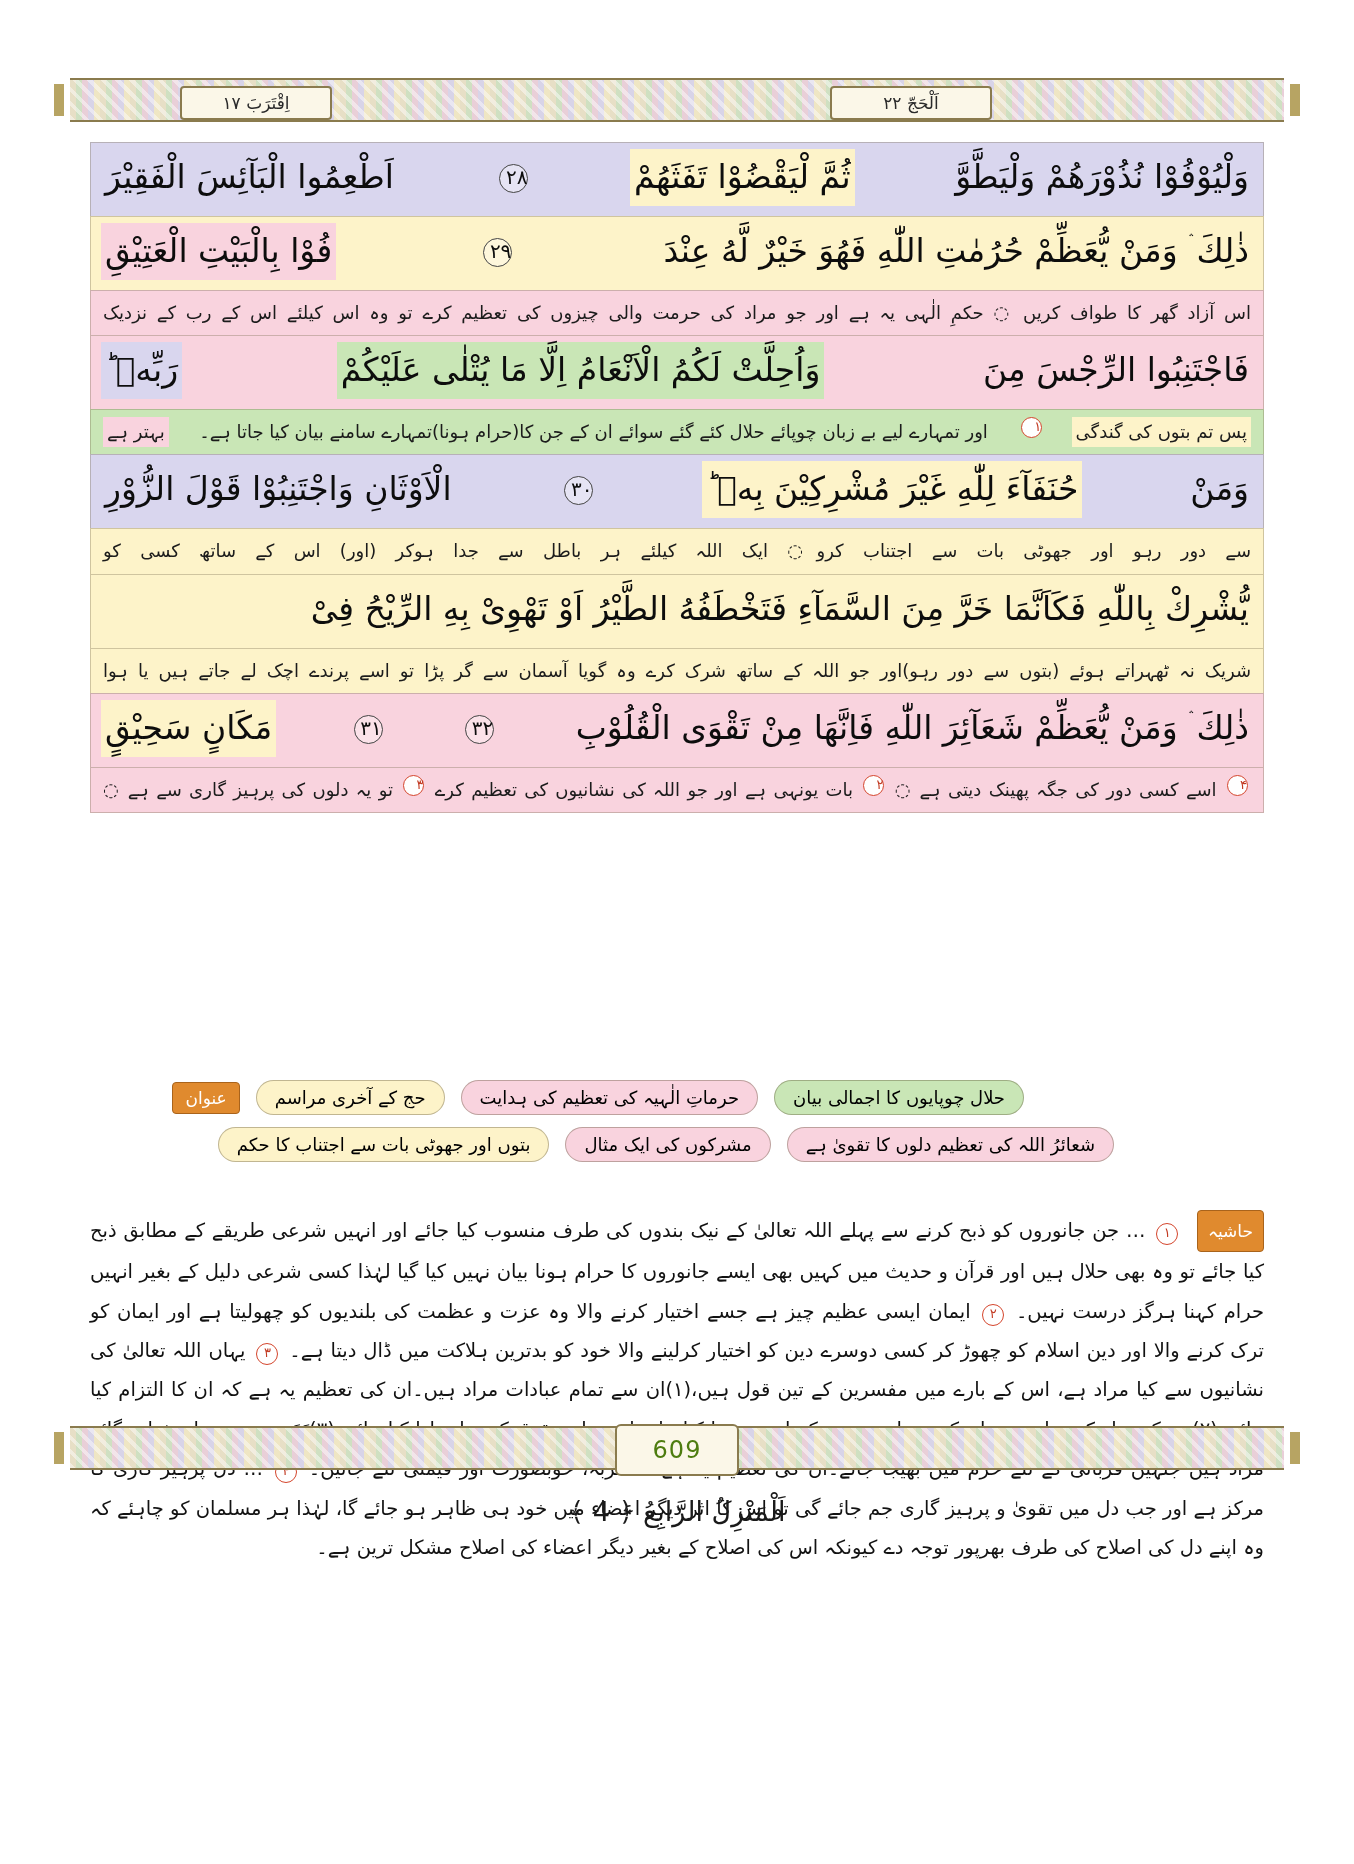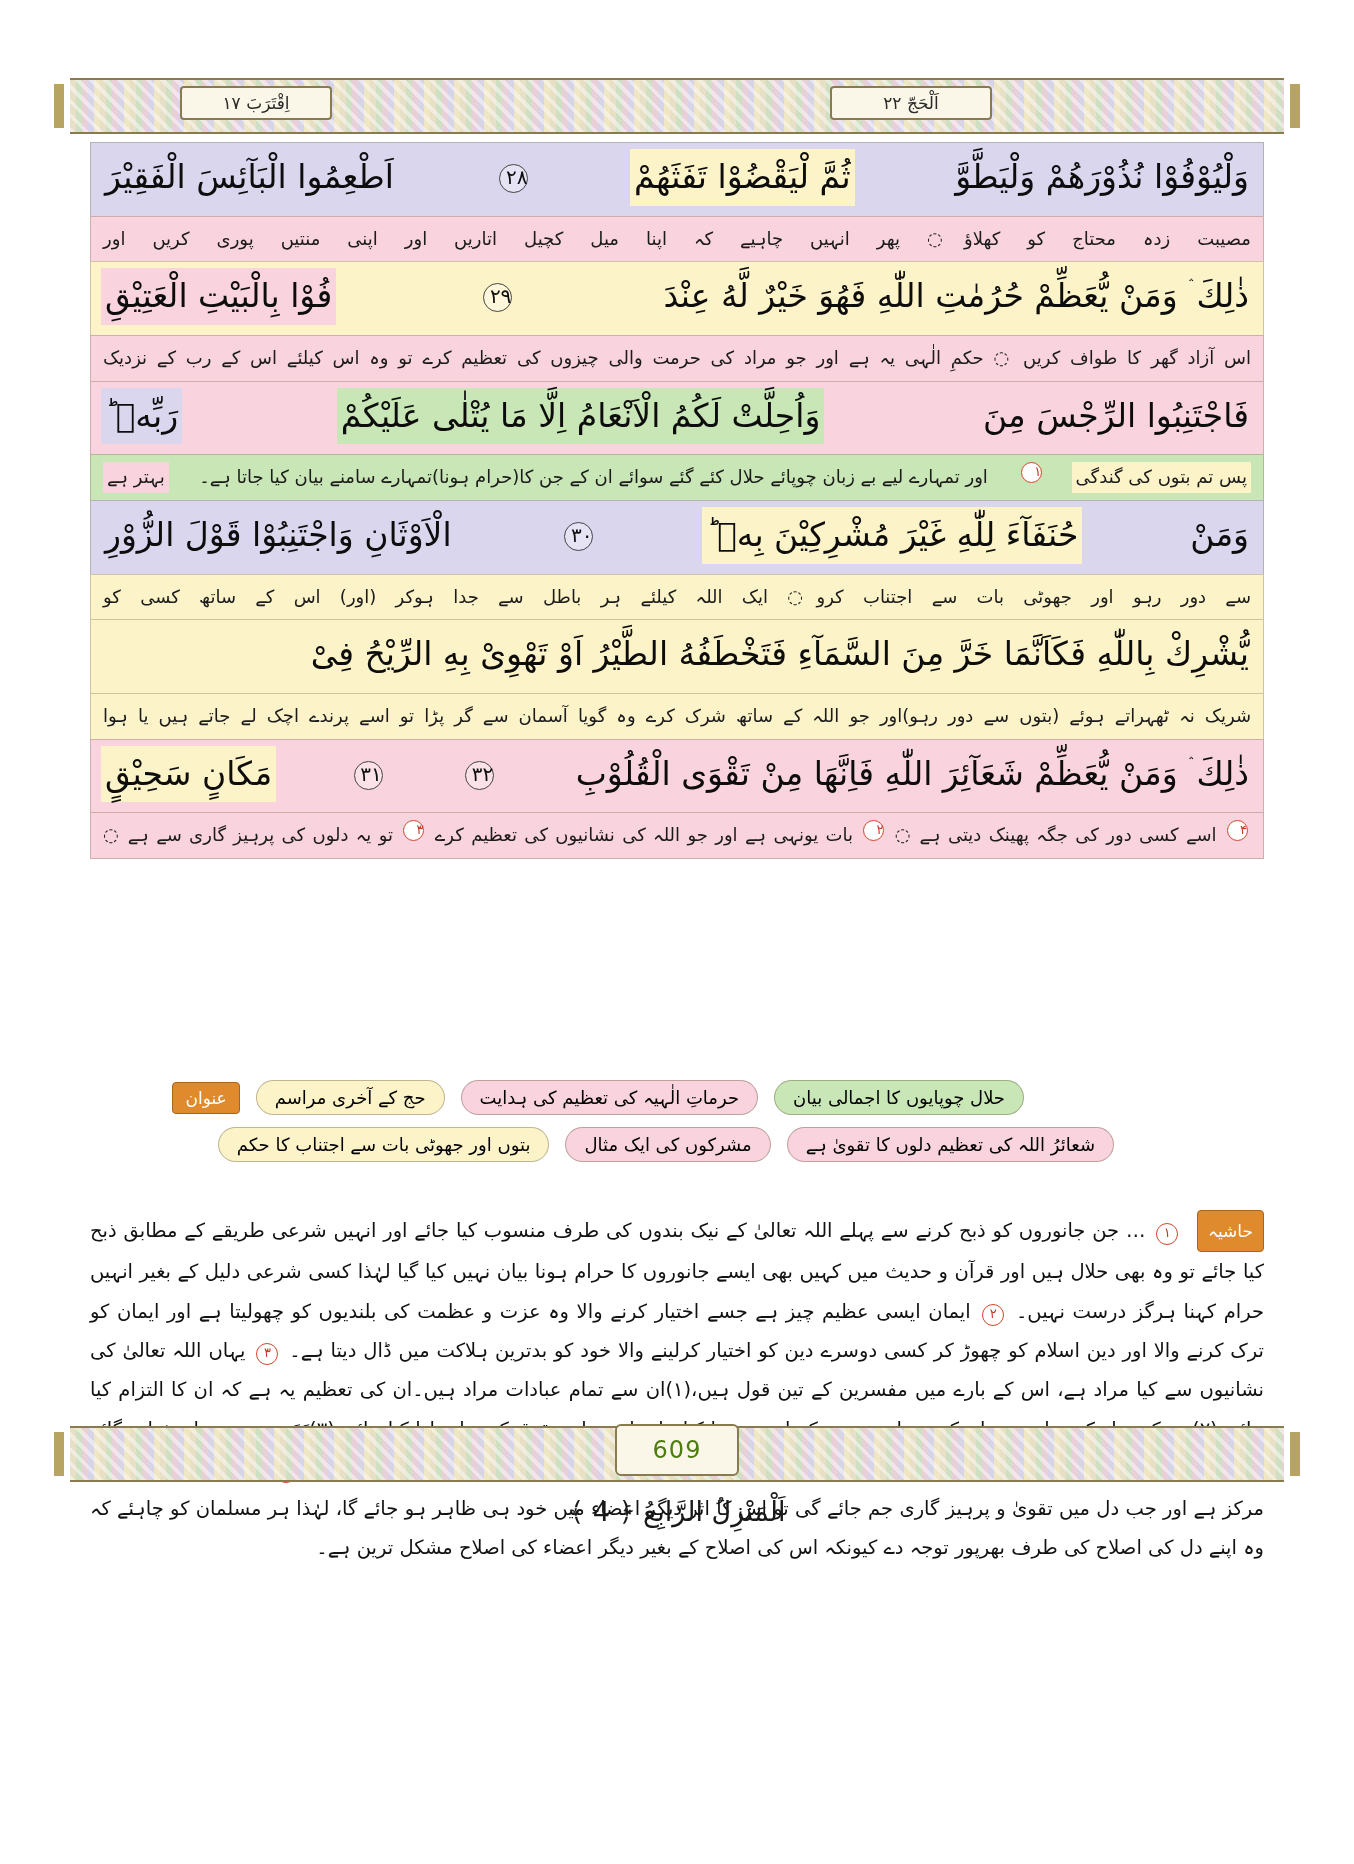--- a/index.html
+++ b/index.html
@@ -11,21 +11,21 @@
     overflow:hidden;
   }
   .page{
     position:absolute;inset:0;
     padding:0;
   }
   
   .band{
     position:absolute;
     left:70px;right:70px;
-    height:56px;
+    height:44px;
     background:
       repeating-linear-gradient(90deg,
         #e7dfc6 0px,#e7dfc6 6px,
         #cfe0c2 6px,#cfe0c2 12px,
         #e9cfd8 12px,#e9cfd8 18px,
         #d8d4e8 18px,#d8d4e8 24px,
         #efe6c4 24px,#efe6c4 30px);
     border-top:2px solid #8a7b4e;
     border-bottom:2px solid #8a7b4e;
     box-sizing:border-box;
@@ -246,23 +246,20 @@
   </div>
 
   <div class="content">
 
     <div class="row arabic bg-lilac">
       <span class="seg seg-lilac">وَلْيُوْفُوْا نُذُوْرَهُمْ وَلْيَطَّوَّ</span>
       <span class="seg seg-yellow">ثُمَّ لْيَقْضُوْا تَفَثَهُمْ</span>
       <span class="ayah-mark">۲۸</span>
       <span class="seg seg-lilac">اَطْعِمُوا الْبَآئِسَ الْفَقِيْرَ</span>
     </div>
-    <div class="row urdu bg-pink">
-      <span>مصیبت زدہ محتاج کو کھلاؤ◌ پھر انہیں چاہیے کہ اپنا میل کچیل اتاریں اور اپنی منتیں پوری کریں اور</span>
-    </div>
 
     <div class="row arabic bg-yellow">
       <span class="seg seg-yellow">ذٰلِكَ ۛ وَمَنْ يُّعَظِّمْ حُرُمٰتِ اللّٰهِ فَهُوَ خَيْرٌ لَّهُ عِنْدَ</span>
       <span class="ayah-mark">۲۹</span>
       <span class="seg seg-pink">فُوْا بِالْبَيْتِ الْعَتِيْقِ</span>
     </div>
     <div class="row urdu bg-pink">
       <span>اس آزاد گھر کا طواف کریں ◌ حکمِ الٰہی یہ ہے اور جو مراد کی حرمت والی چیزوں کی تعظیم کرے تو وہ اس کیلئے اس کے رب کے نزدیک</span>
     </div>
 

